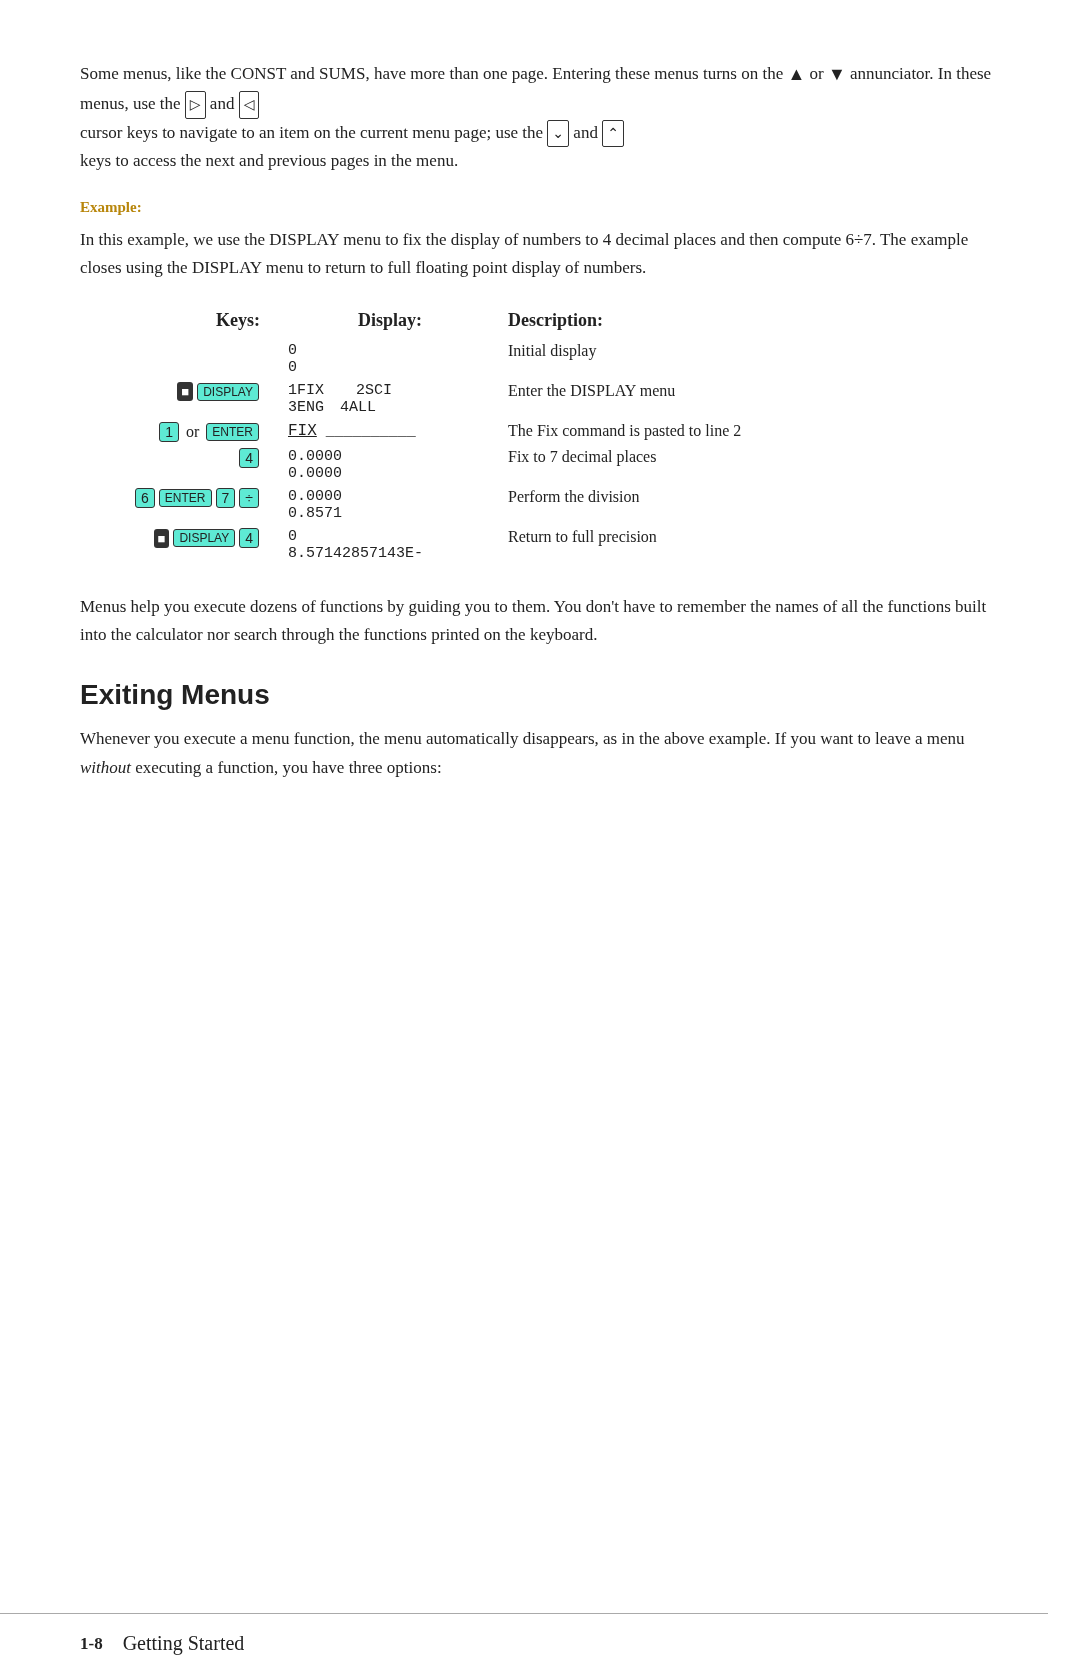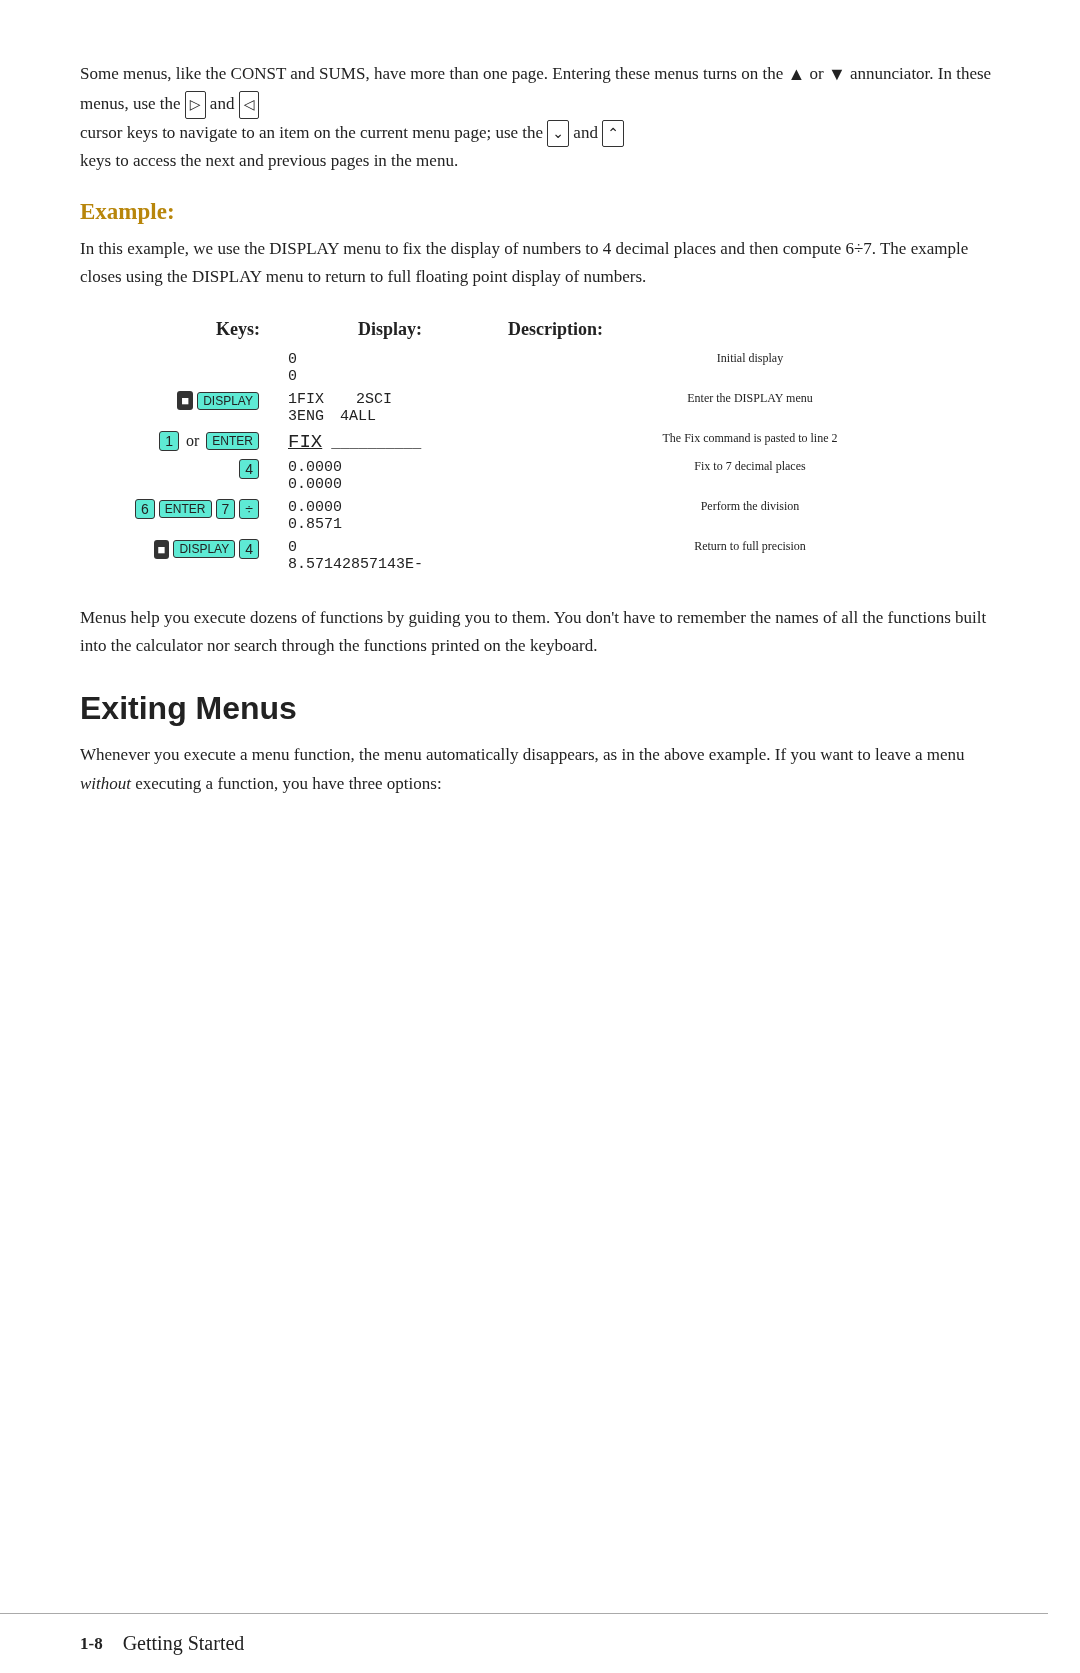--- a/index.html
+++ b/index.html
@@ -15,21 +15,21 @@
     }
 
     .intro-text {
       line-height: 1.65;
       margin-bottom: 24px;
     }
 
     .example-label {
       color: #b8860b;
       font-weight: bold;
-      font-size: 23px;
+      font-size: 15px;
       margin-bottom: 10px;
     }
 
     .example-desc {
       line-height: 1.65;
       margin-bottom: 24px;
     }
 
     
     .key-btn {
@@ -102,37 +102,37 @@
     }
 
     .data-table td.display-cell {
       width: 220px;
       text-align: left;
       font-family: 'Courier New', Courier, monospace;
       font-size: 15px;
     }
 
     .data-table td.desc-cell {
-      text-align: center;
+      text-align: left;
       font-family: 'Times New Roman', Times, serif;
-      font-size: 12px;
+      font-size: 16px;
     }
 
     .mono {
       font-family: 'Courier New', Courier, monospace;
       font-size: 15px;
     }
 
     .section-para {
       line-height: 1.65;
       margin-bottom: 18px;
     }
 
     .section-heading {
-      font-size: 32px;
+      font-size: 28px;
       font-weight: bold;
       margin: 30px 0 14px 0;
       font-family: Arial, sans-serif;
     }
 
     .footer-bar {
       position: fixed;
       bottom: 0;
       left: 0;
       width: 1048px;
@@ -157,21 +157,21 @@
     .key-display-row {
       display: flex;
       align-items: center;
       flex-wrap: wrap;
       gap: 2px;
     }
 
     .underline-text {
       text-decoration: underline;
       font-family: 'Courier New', Courier, monospace;
-      font-size: 19px;
+      font-size: 16px;
     }
 
     .bracket-key {
       display: inline-flex;
       align-items: center;
       border: 1.5px solid #333;
       border-radius: 2px;
       padding: 1px 4px;
       font-size: 14px;
       font-family: Arial, sans-serif;

